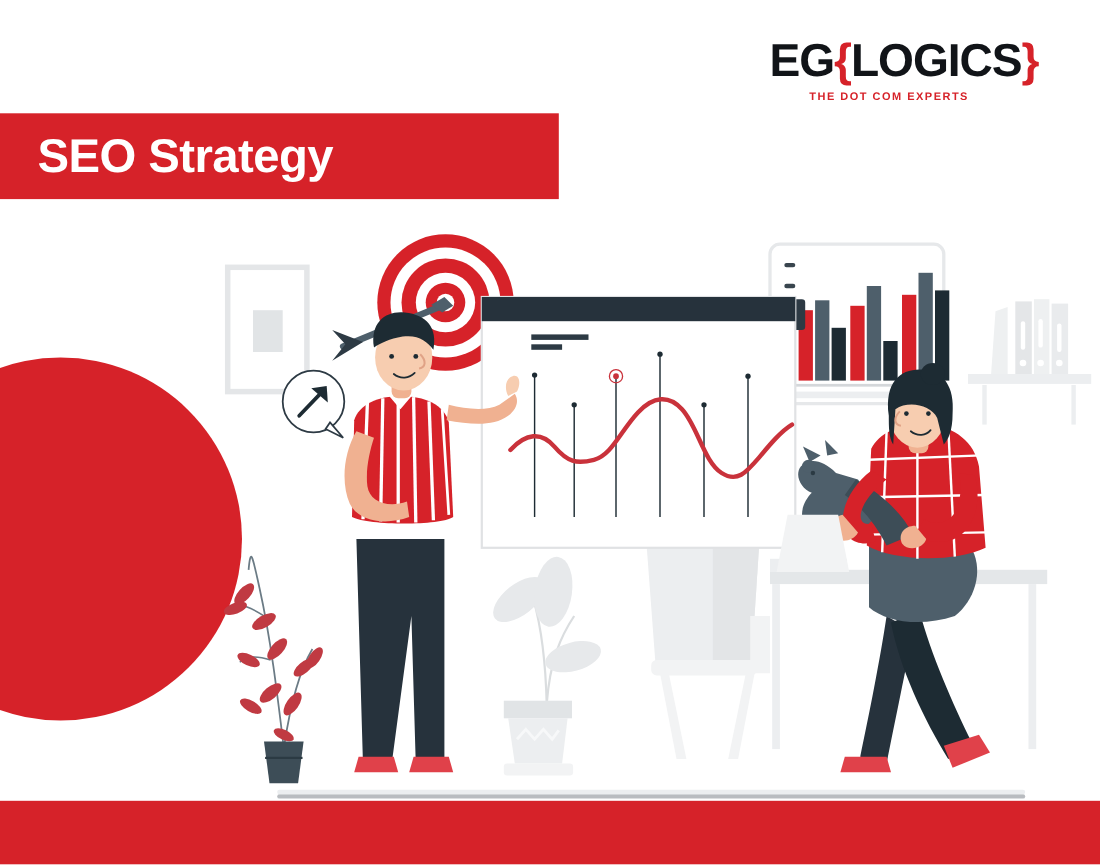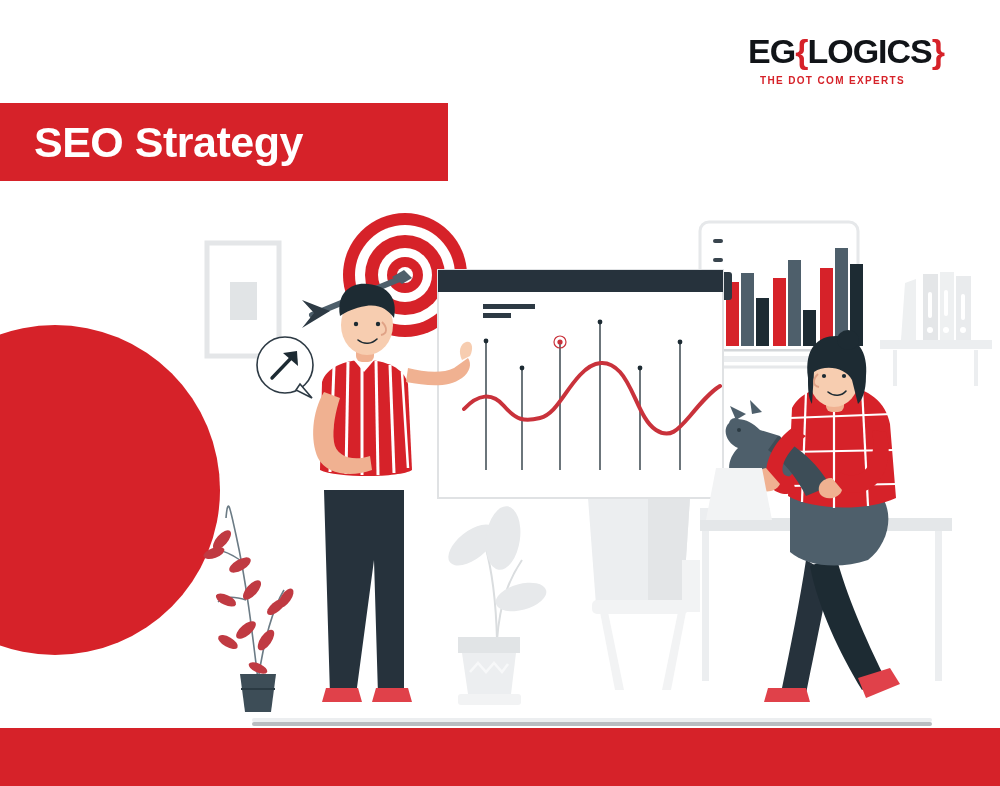--- a/index.html
+++ b/index.html
@@ -6,35 +6,35 @@
   html,body{ background:#ffffff; }
   body{
     width:1000px; height:786px; position:relative; overflow:hidden;
     font-family:"Liberation Sans", sans-serif;
   }
   #canvas{ position:absolute; inset:0; width:1000px; height:786px; }
   #canvas svg{ display:block; width:1000px; height:786px; }
 
   
   .title-banner{
-    position:absolute; left:0; top:103px; width:448px; height:78px;
+    position:absolute; left:0; top:103px; width:508px; height:78px;
     background:#d62229; display:flex; align-items:center;
     padding-left:34px; z-index:40;
   }
   .title-banner .title-text{
     color:#ffffff; font-size:43px; font-weight:bold; letter-spacing:-0.5px;
     font-family:"Liberation Sans", sans-serif; line-height:1;
   }
 
   
   .logo{
     position:absolute; right:56px; top:34px; z-index:40; text-align:center;
   }
   .logo-row{
-    font-size:34px; font-weight:bold; letter-spacing:-1px;
+    font-size:42px; font-weight:bold; letter-spacing:-1px;
     font-family:"Liberation Sans", sans-serif; line-height:1;
     white-space:nowrap;
     margin-left:27px;
   }
   .logo-dark{ color:#111418; }
   .logo-brace{ color:#d62229; font-weight:bold; }
   .logo-tag{
     margin-top:7px; color:#d62229; font-size:10px; font-weight:bold;
     letter-spacing:1.35px; font-family:"Liberation Sans", sans-serif;
   }

